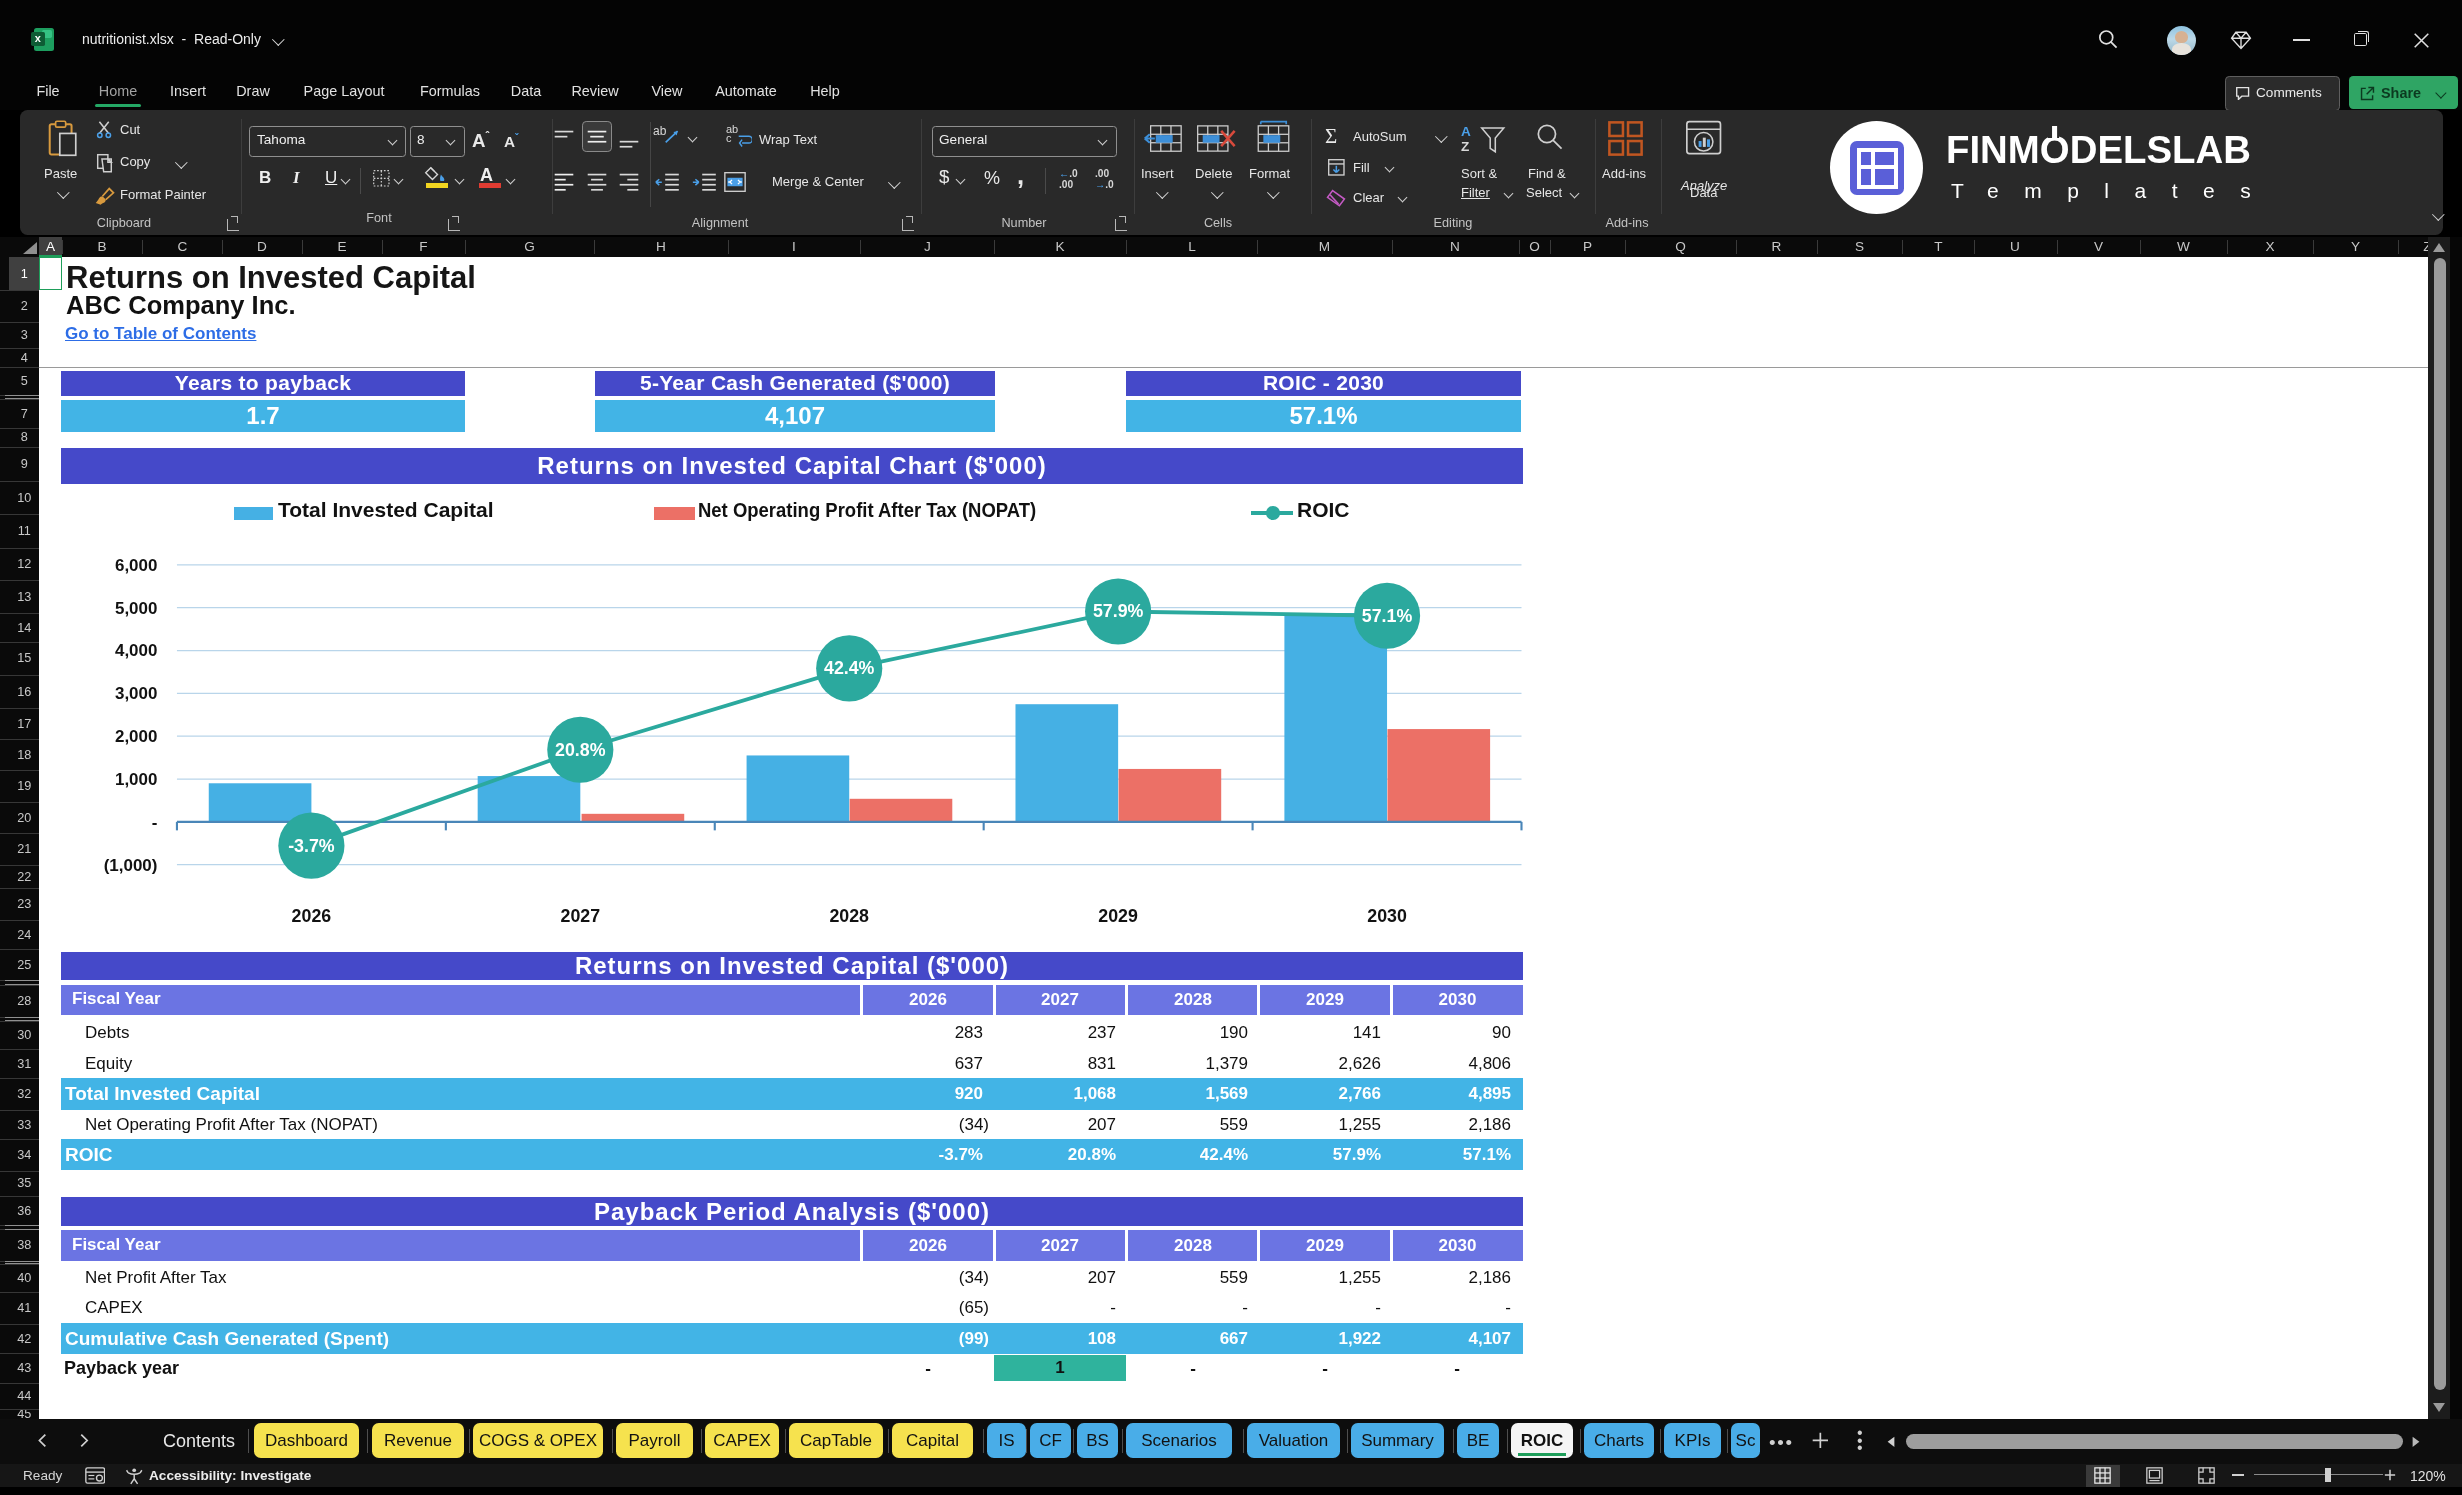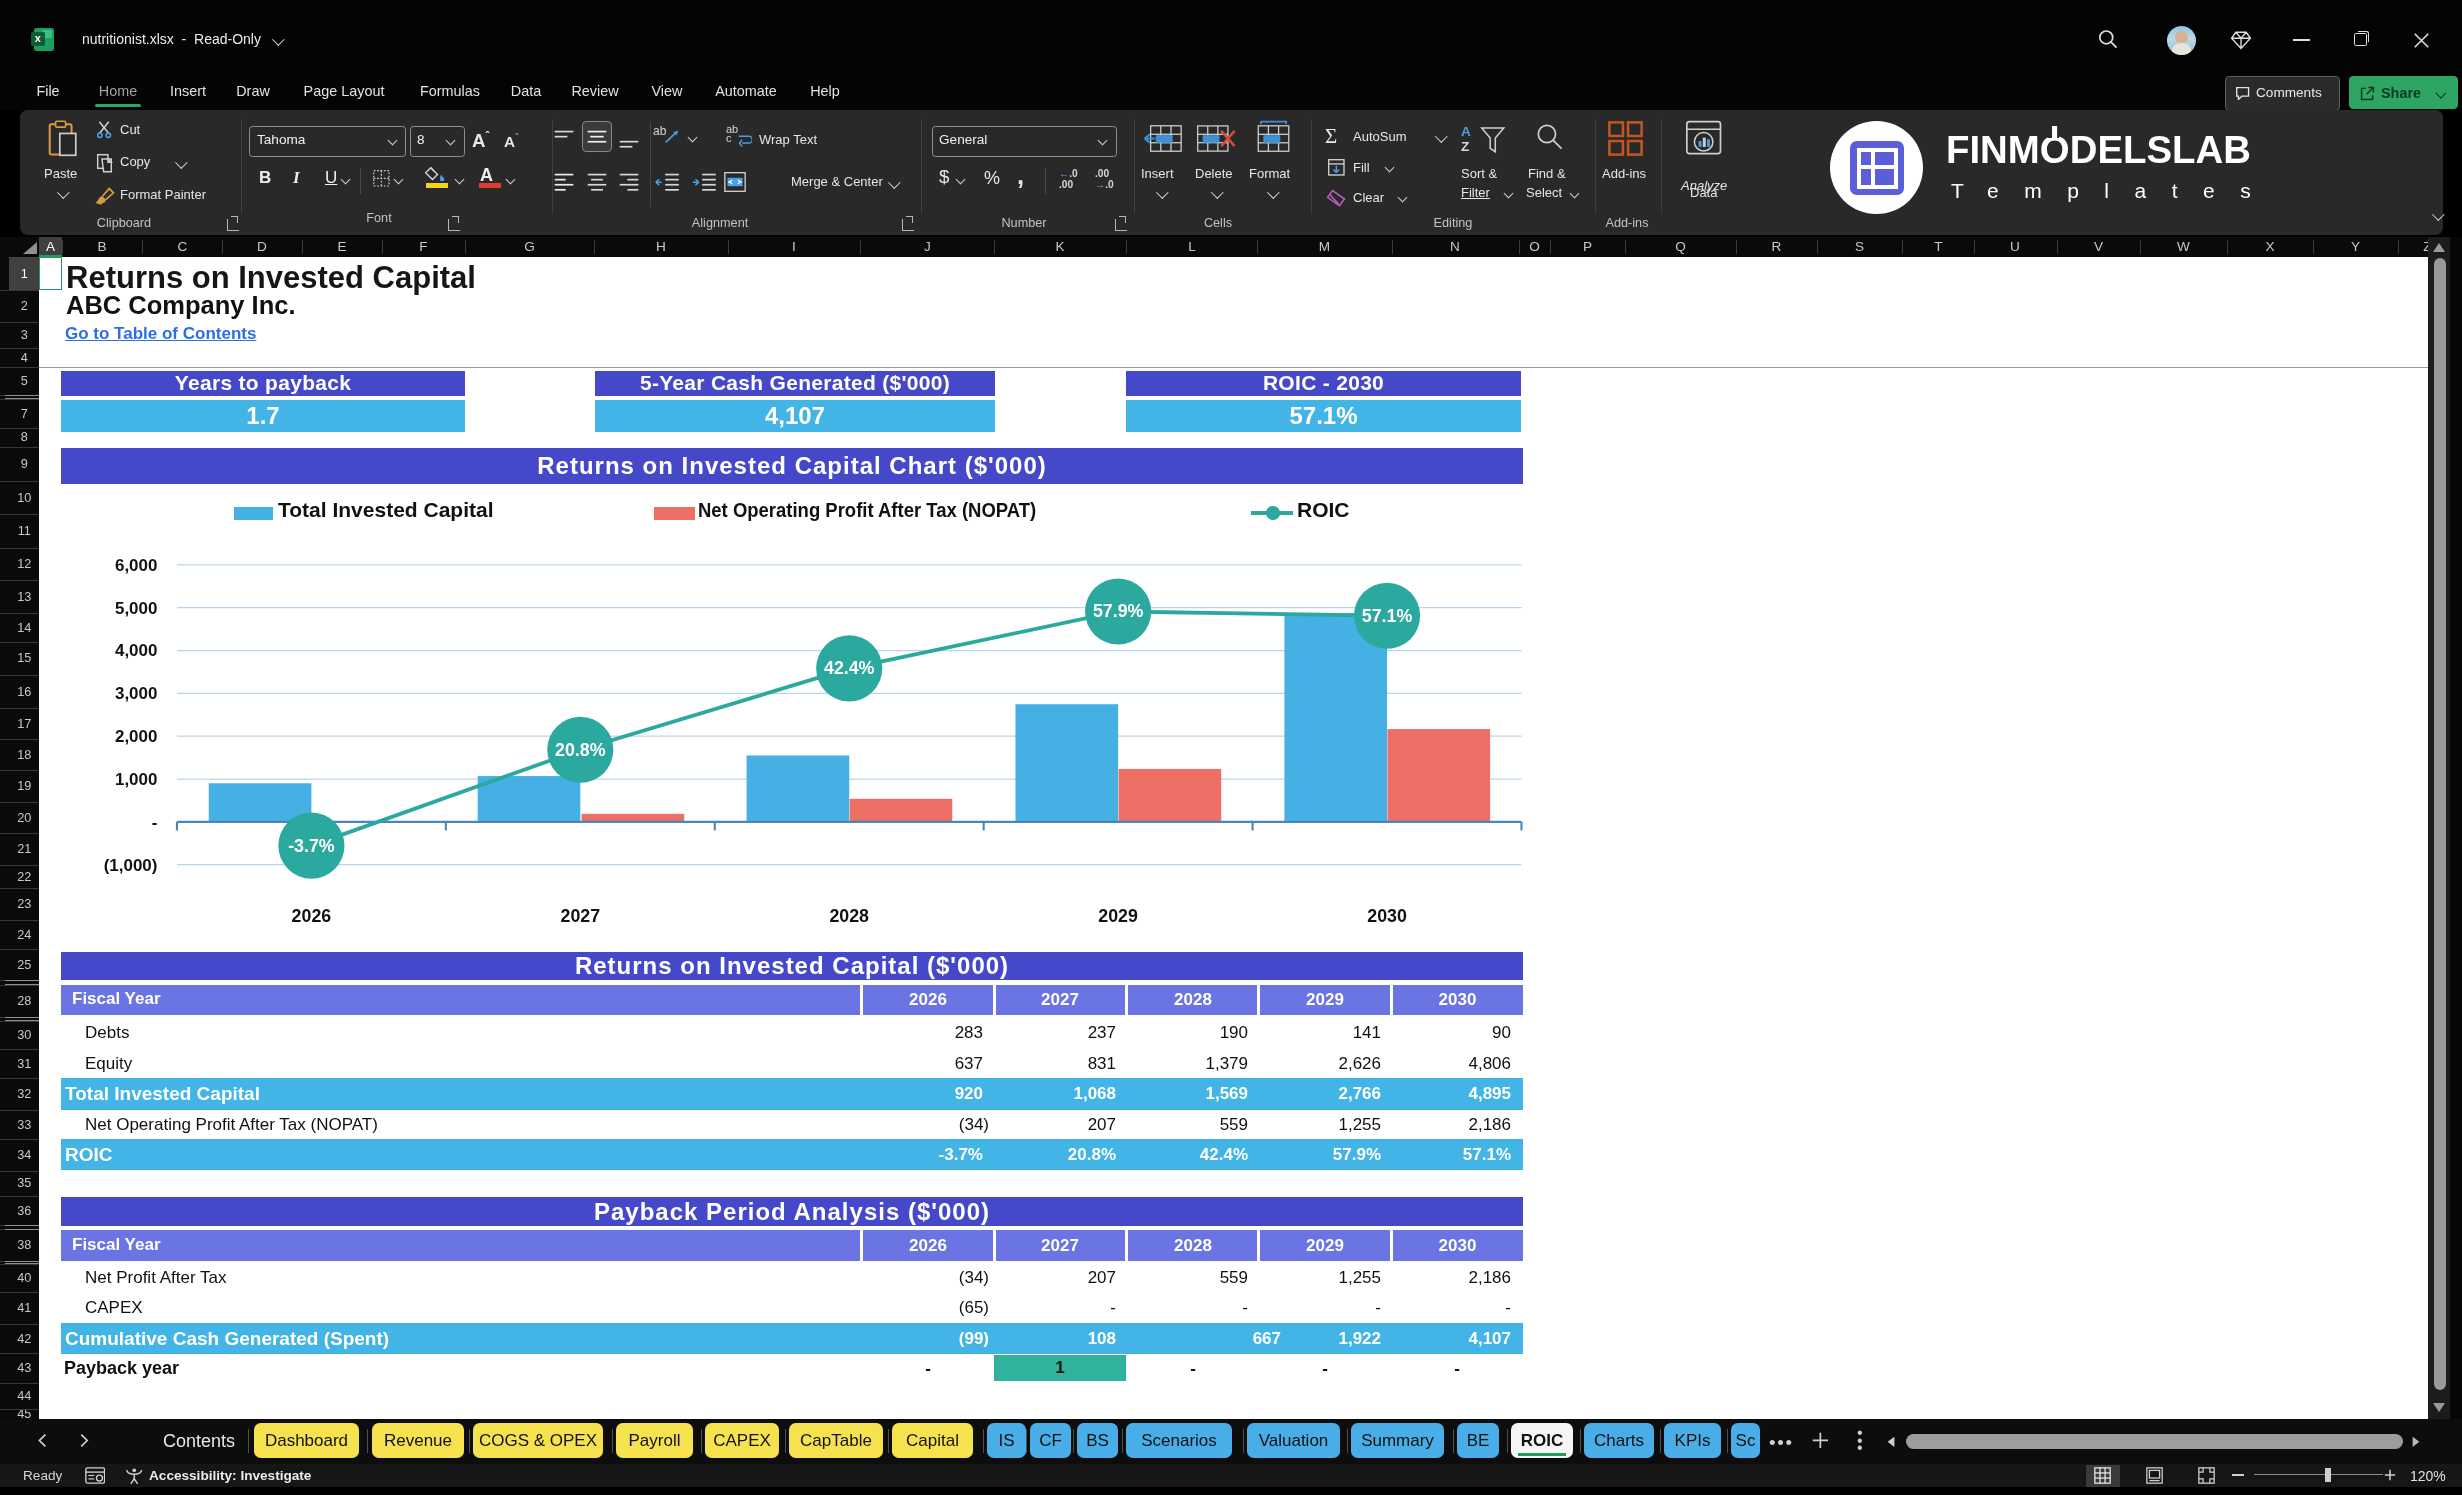--- a/index.html
+++ b/index.html
@@ -220,21 +220,21 @@
 <div class="abs" style="left:726px;top:125px;color:#d8d8d8;font-size:11px;line-height:9.3px;">ab<br>c</div>
 <svg class="abs" style="left:737px;top:132px;" width="15.3" height="15.3" viewBox="0 0 18 18">
     <path d="M2 5 h12 a3 3 0 0 1 0 8 h-8 M6 9 l-3 4 l3 4" fill="none" stroke="#4a9fe8" stroke-width="1.7"></path>
   </svg>
 <div class="btxt" style="left:759px;top:132px;">Wrap Text</div>
 <svg class="abs" style="left:723px;top:171px;" width="24" height="22" viewBox="0 0 28 26">
   <rect x="2" y="2" width="24" height="22" fill="none" stroke="#cfcfcf" stroke-width="1.6"></rect>
   <rect x="5" y="8" width="18" height="10" fill="#4a9fe8"></rect>
   <path d="M8 13 l-2 0 m14 0 l2 0 M8 13 l2.5-2.5 M8 13 l2.5 2.5 M20 13 l-2.5 -2.5 M20 13 l-2.5 2.5" stroke="#fff" stroke-width="1.5" fill="none"></path>
 </svg>
-<div class="btxt" style="left:791px;top:174px;">Merge &amp; Center</div>
+<div class="btxt" style="left:772px;top:174px;">Merge &amp; Center</div>
 <div class="chev" style="left:890px;top:178px;"></div>
 <div class="rlab" style="left:720px;top:216px;">Alignment</div>
 <div class="launch" style="left:902px;top:219px;"></div>
 <div class="sep" style="left:921px;top:119px;height:95px;"></div>
 
 <div class="abs" style="left:932px;top:126px;width:183px;height:29px;border:1.3px solid #8f8f8f;border-radius:3.4px;"></div>
 <div class="abs" style="left:939px;top:132px;color:#efefef;font-size:13.6px;">General</div>
 <div class="chevs" style="left:1099px;top:137px;"></div>
 <div class="abs" style="left:939px;top:166px;color:#e8e8e8;font-size:18.7px;">$</div>
 <div class="chevs" style="left:957px;top:176px;"></div>
@@ -674,21 +674,21 @@
 <div class="abs" style="left:85px;top:1292px;height:31px;line-height:31px;font-size:17px;color:#111;font-weight:normal;">CAPEX</div>
 <div class="num" style="left:989px;top:1292px;height:31px;line-height:31px;">(65)</div>
 <div class="num" style="left:1116px;top:1292px;height:31px;line-height:31px;">-</div>
 <div class="num" style="left:1248px;top:1292px;height:31px;line-height:31px;">-</div>
 <div class="num" style="left:1381px;top:1292px;height:31px;line-height:31px;">-</div>
 <div class="num" style="left:1511px;top:1292px;height:31px;line-height:31px;">-</div>
 <div class="abs" style="left:61px;top:1323px;width:1462px;height:31px;background:#42b4e6;"></div>
 <div class="abs" style="left:65px;top:1323px;height:31px;line-height:31px;font-size:19px;font-weight:bold;color:#fff;">Cumulative Cash Generated (Spent)</div>
 <div class="numw" style="left:989px;top:1323px;height:39px;line-height:31px;">(99)</div>
 <div class="numw" style="left:1116px;top:1323px;height:31px;line-height:31px;">108</div>
-<div class="numw" style="left:1248px;top:1323px;height:31px;line-height:31px;margin-left:33px;">667</div>
+<div class="numw" style="left:1248px;top:1323px;height:31px;line-height:31px;">667</div>
 <div class="numw" style="left:1381px;top:1323px;height:31px;line-height:31px;">1,922</div>
 <div class="numw" style="left:1511px;top:1323px;height:31px;line-height:31px;">4,107</div>
 <div class="abs" style="left:64px;top:1354px;height:29px;line-height:29px;font-size:18px;font-weight:bold;color:#111;">Payback year</div>
 <div class="abs" style="left:928px;top:1354px;height:29px;line-height:29px;font-size:17px;font-weight:bold;color:#111;transform:translateX(-50%);">-</div>
 <div class="abs" style="left:1193px;top:1354px;height:29px;line-height:29px;font-size:17px;font-weight:bold;color:#111;transform:translateX(-50%);">-</div>
 <div class="abs" style="left:1325px;top:1354px;height:29px;line-height:29px;font-size:17px;font-weight:bold;color:#111;transform:translateX(-50%);">-</div>
 <div class="abs" style="left:1457px;top:1354px;height:29px;line-height:29px;font-size:17px;font-weight:bold;color:#111;transform:translateX(-50%);">-</div>
 <div class="abs" style="left:994px;top:1355px;width:132px;height:26px;background:#2fb39d;color:#111;font-size:17px;font-weight:bold;text-align:center;line-height:26px;">1</div>
 
 <div class="abs" style="left:0;top:1419px;width:2462px;height:45px;background:#0d0d0d;"></div>

